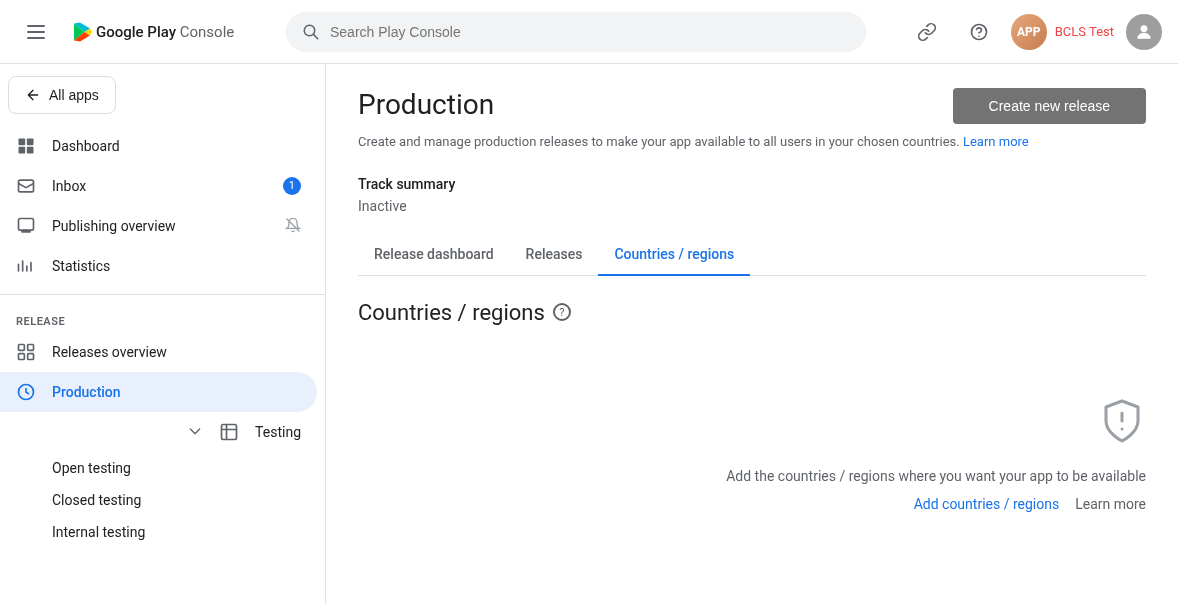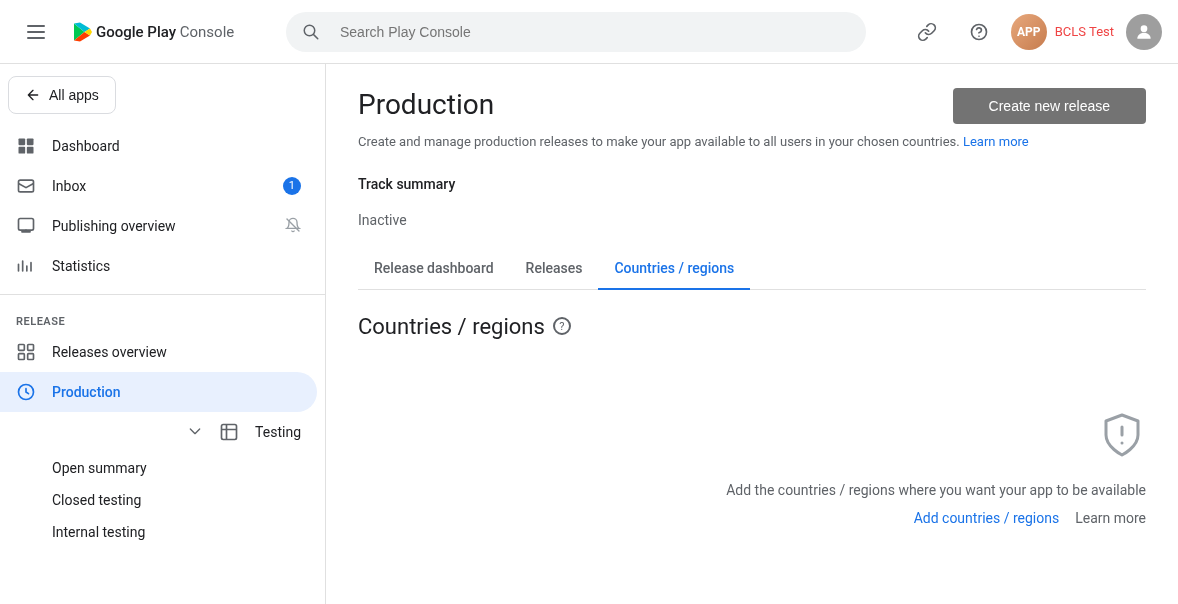--- a/index.html
+++ b/index.html
@@ -13,21 +13,21 @@
     .header-left { display: flex; align-items: center; gap: 12px; width: 270px; flex-shrink: 0; }
     .menu-icon { cursor: pointer; display: flex; flex-direction: column; gap: 4px; padding: 8px; }
     .menu-icon span { display: block; width: 18px; height: 2px; background: #5f6368; border-radius: 1px; }
     .logo-area { display: flex; align-items: center; }
     .logo-icon { width: 28px; height: 28px; }
     .logo-text { font-size: 15px; font-weight: 400; color: #5f6368; }
     .logo-text strong { color: #202124; font-weight: 500; }
 
     .search-bar {
       flex: 1; max-width: 580px; display: flex; align-items: center;
-      background: #f1f3f4; border-radius: 24px; padding: 0 16px; height: 40px; gap: 20px;
+      background: #f1f3f4; border-radius: 24px; padding: 0 16px; height: 40px; gap: 10px;
     }
     .search-bar input {
       border: none; background: transparent; outline: none; font-size: 14px;
       color: #202124; width: 100%;
     }
     .search-icon-svg { color: #5f6368; flex-shrink: 0; }
 
     .header-right { display: flex; align-items: center; gap: 12px; margin-left: auto; }
     .header-icon-btn {
       width: 40px; height: 40px; border-radius: 50%; display: flex; align-items: center;
@@ -84,21 +84,21 @@
     .page-desc { font-size: 13px; color: #5f6368; margin-bottom: 24px; line-height: 1.5; }
     .page-desc a { color: #1a73e8; text-decoration: none; }
 
     .create-btn {
       background: #737373; color: #fff; border: none; border-radius: 4px;
       padding: 10px 36px; font-size: 14px; font-weight: 500; cursor: pointer;
       white-space: nowrap;
     }
 
     .track-summary { margin-bottom: 20px; }
-    .track-summary-label { font-size: 14px; font-weight: 500; color: #202124; margin-bottom: 20px; }
+    .track-summary-label { font-size: 14px; font-weight: 500; color: #202124; margin-bottom: 6px; }
     .track-summary-value { font-size: 14px; color: #5f6368; }
 
     
     .tabs { display: flex; border-bottom: 1px solid #e0e0e0; margin-bottom: 24px; }
     .tab {
       padding: 12px 16px; font-size: 14px; color: #5f6368; cursor: pointer;
       border-bottom: 2px solid transparent; margin-bottom: -1px; font-weight: 500;
     }
     .tab.active { color: #1a73e8; border-bottom-color: #1a73e8; }
 
@@ -270,21 +270,21 @@
         </span>
         <div class="item-icon">
           <svg width="20" height="20" viewBox="0 0 24 24" fill="none">
             <path d="M9 3H5a2 2 0 00-2 2v4m6-6h10a2 2 0 012 2v4M9 3v18m0 0h10a2 2 0 002-2V9M9 21H5a2 2 0 01-2-2V9m0 0h18" stroke="#5f6368" stroke-width="2" stroke-linecap="round" stroke-linejoin="round"></path>
           </svg>
         </div>
         <span>Testing</span>
       </div>
 
       <div class="sidebar-sub-item">
-        <span>Open summary</span>
+        <span>Open testing</span>
       </div>
       <div class="sidebar-sub-item">
         <span>Closed testing</span>
       </div>
       <div class="sidebar-sub-item">
         <span>Internal testing</span>
       </div>
     </div>
   </nav>
 

